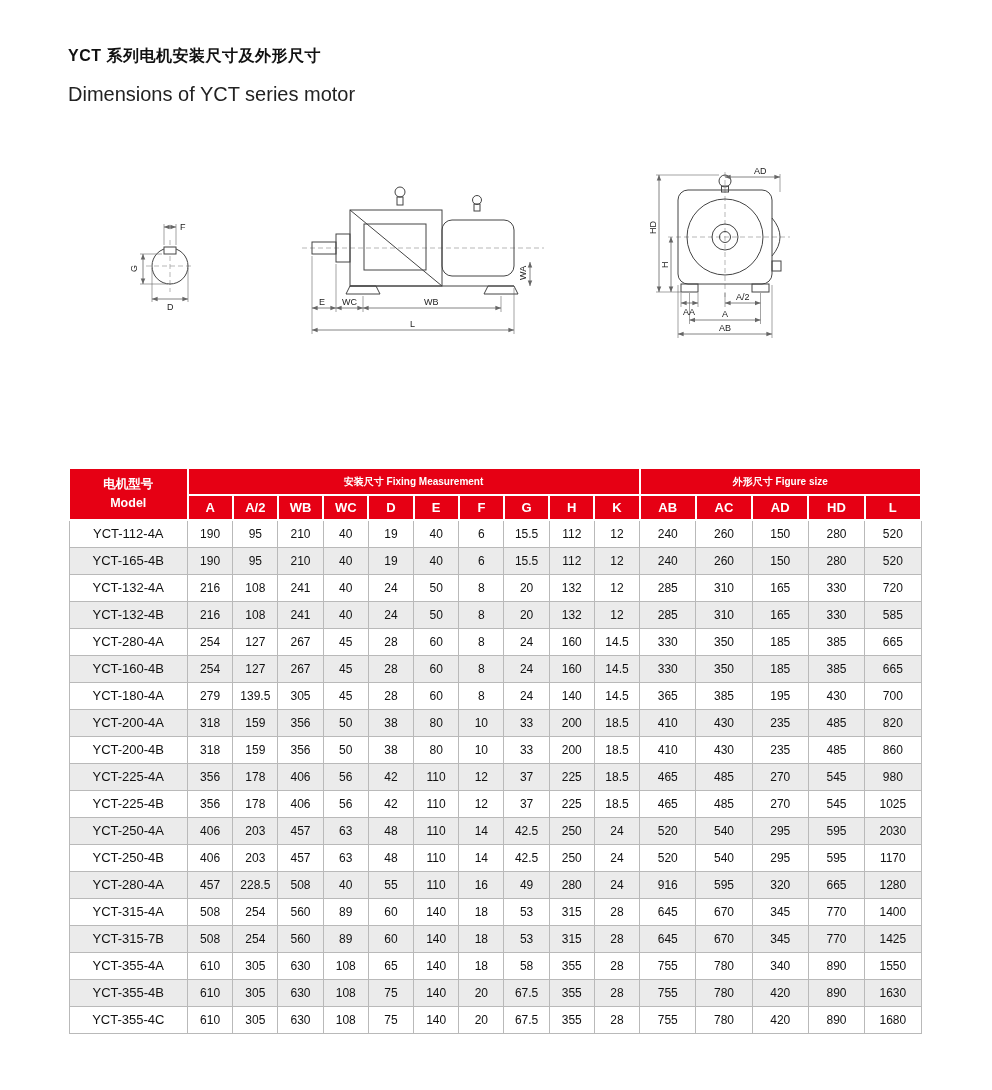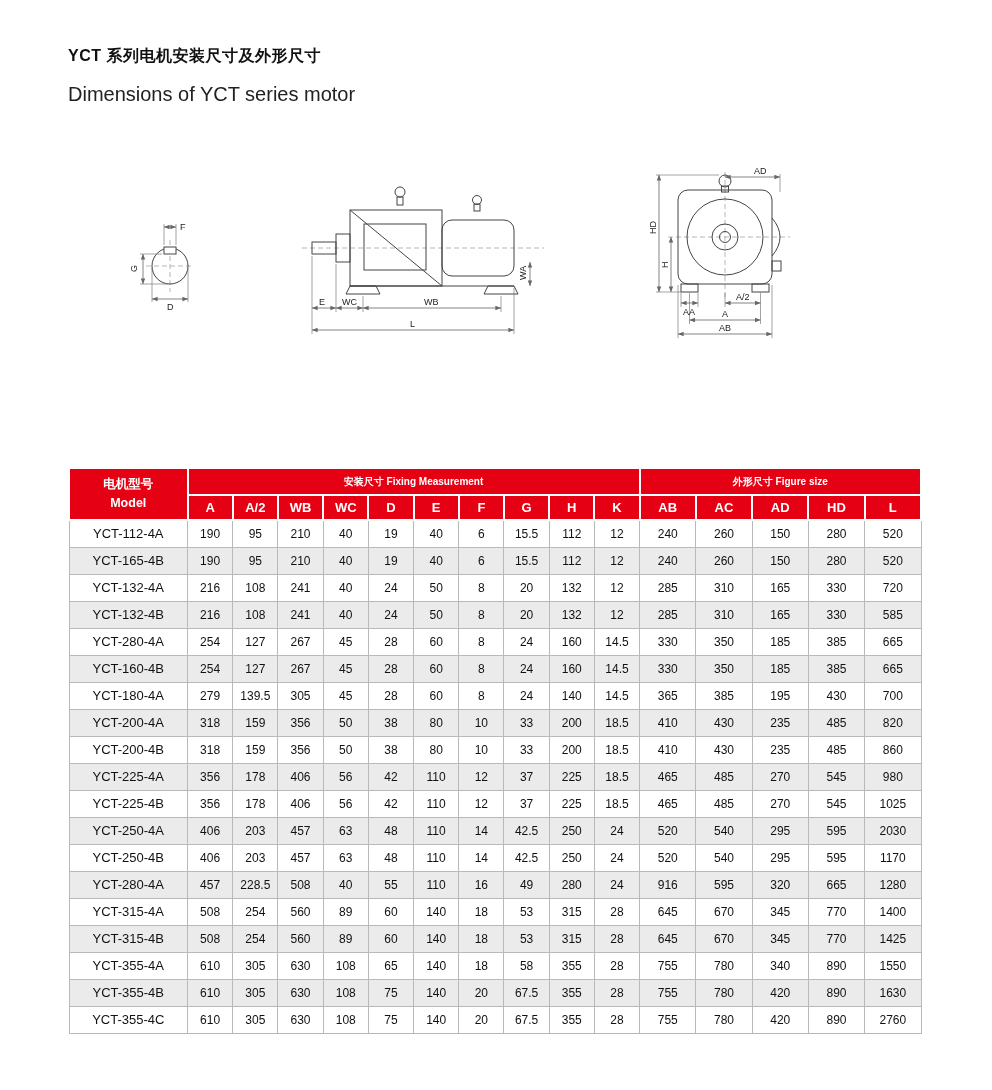--- a/index.html
+++ b/index.html
@@ -498,21 +498,21 @@
           <td>53</td>
           <td>315</td>
           <td>28</td>
           <td>645</td>
           <td>670</td>
           <td>345</td>
           <td>770</td>
           <td>1400</td>
         </tr>
         <tr>
-          <td class="model-cell">YCT-315-4B</td>
+          <td class="model-cell">YCT-315-7B</td>
           <td>508</td>
           <td>254</td>
           <td>560</td>
           <td>89</td>
           <td>60</td>
           <td>140</td>
           <td>18</td>
           <td>53</td>
           <td>315</td>
           <td>28</td>
@@ -567,18 +567,18 @@
           <td>75</td>
           <td>140</td>
           <td>20</td>
           <td>67.5</td>
           <td>355</td>
           <td>28</td>
           <td>755</td>
           <td>780</td>
           <td>420</td>
           <td>890</td>
-          <td>2760</td>
+          <td>1680</td>
         </tr>
       </tbody>
   </table>
 
 </div>
 
 </body></html>

